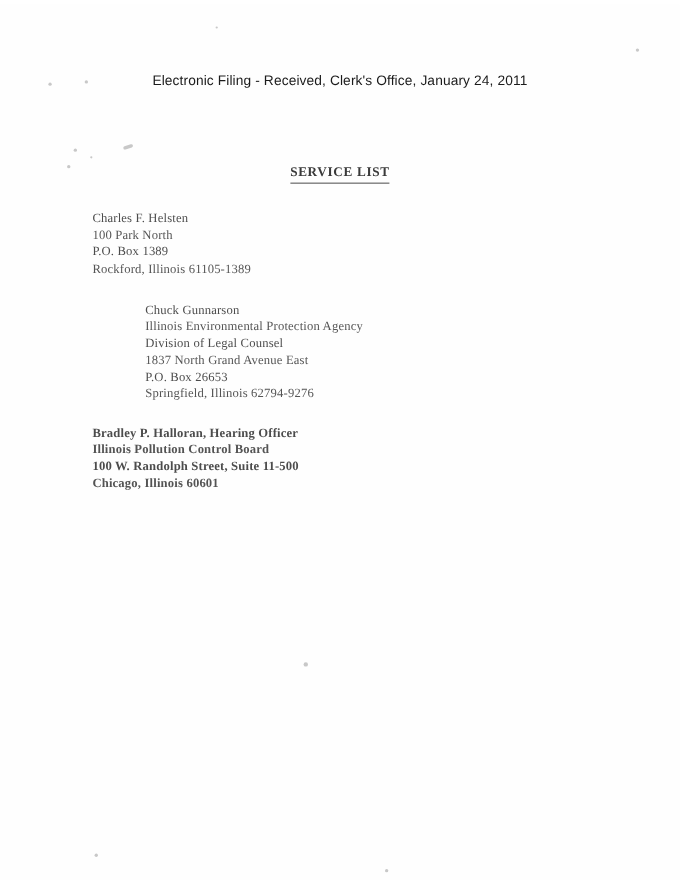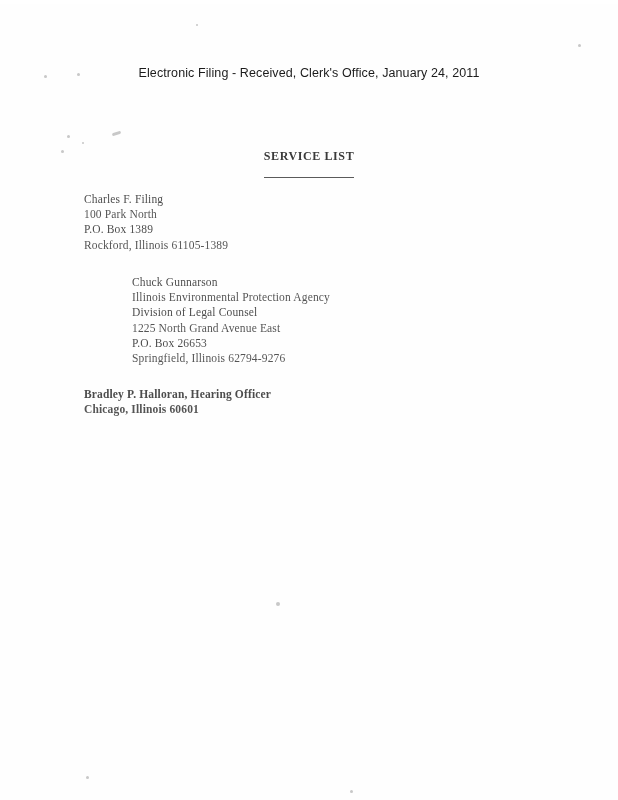--- a/index.html
+++ b/index.html
@@ -52,21 +52,21 @@
     width: 618px;
     text-align: center;
     font-family: "Liberation Serif", serif;
     font-size: 12px;
     font-weight: 600;
     letter-spacing: 0.6px;
     color: #3a3a3a;
   }
   .doc-title span {
     border-bottom: 1px solid #5a5a5a;
-    padding-bottom: 14px;
+    padding-bottom: 3px;
   }
 
   .block {
     position: absolute;
     left: 84px;
     font-size: 11.5px;
     line-height: 15.2px;
     color: #3d3d3d;
     letter-spacing: 0.15px;
   }
@@ -99,33 +99,35 @@
   <div class="speck" style="top:786px;left:350px;width:3px;height:3px;"></div>
   <div class="speck" style="top:20px;left:196px;width:2px;height:2px;"></div>
 
   <div class="stamp">Electronic Filing - Received, Clerk's Office, January 24, 2011</div>
 
   <div class="doc-title">
     <span>SERVICE LIST</span>
   </div>
 
   <div class="block" id="block-0">
-    <div class="line">Charles F. Filing</div>
+    <div class="line">Charles F. Helsten</div>
     <div class="line">100 Park North</div>
     <div class="line">P.O. Box 1389</div>
     <div class="line">Rockford, Illinois 61105-1389</div>
   </div>
 
   <div class="block" id="block-1">
     <div class="line">Chuck Gunnarson</div>
     <div class="line">Illinois Environmental Protection Agency</div>
     <div class="line">Division of Legal Counsel</div>
-    <div class="line">1225 North Grand Avenue East</div>
+    <div class="line">1837 North Grand Avenue East</div>
     <div class="line">P.O. Box 26653</div>
     <div class="line">Springfield, Illinois 62794-9276</div>
   </div>
 
   <div class="block" id="block-2">
     <div class="line">Bradley P. Halloran, Hearing Officer</div>
+    <div class="line">Illinois Pollution Control Board</div>
+    <div class="line">100 W. Randolph Street, Suite 11-500</div>
     <div class="line">Chicago, Illinois 60601</div>
   </div>
 
 </div>
 
 </body></html>

